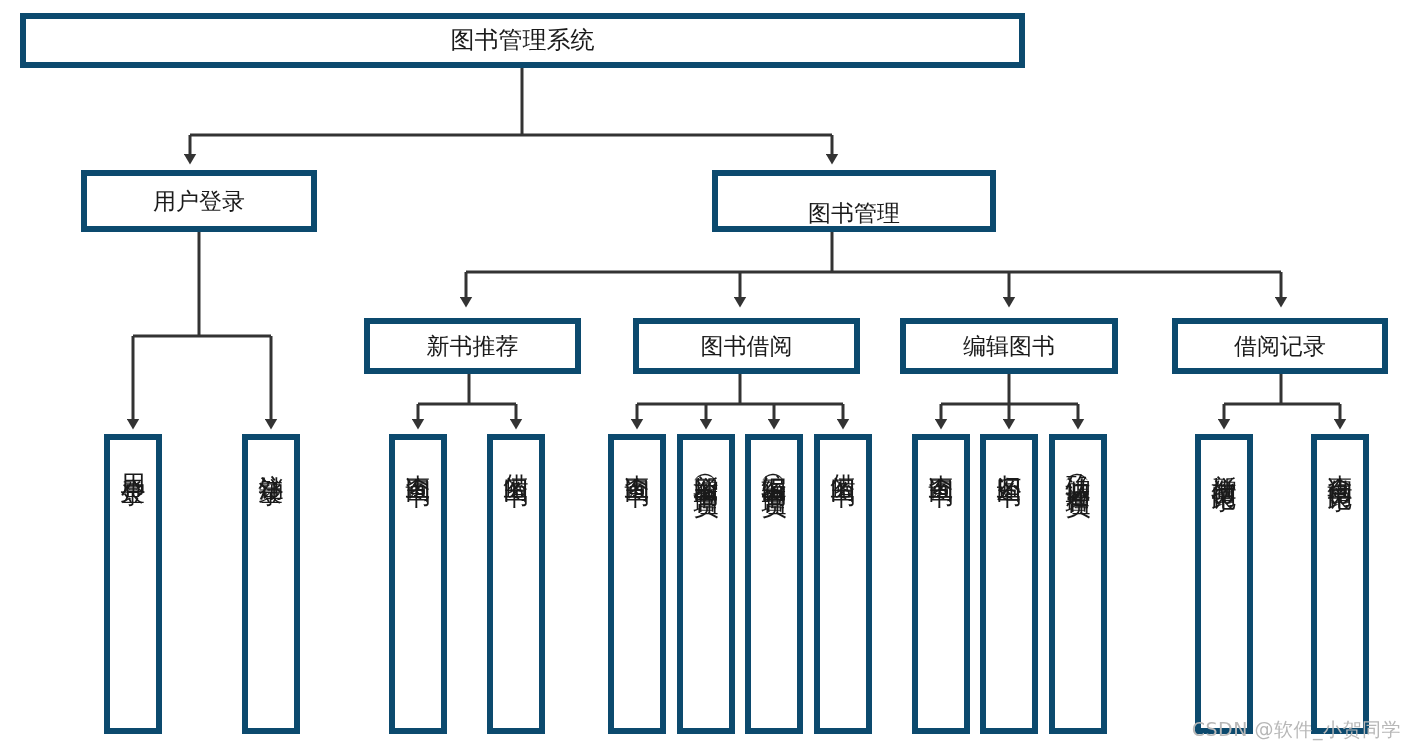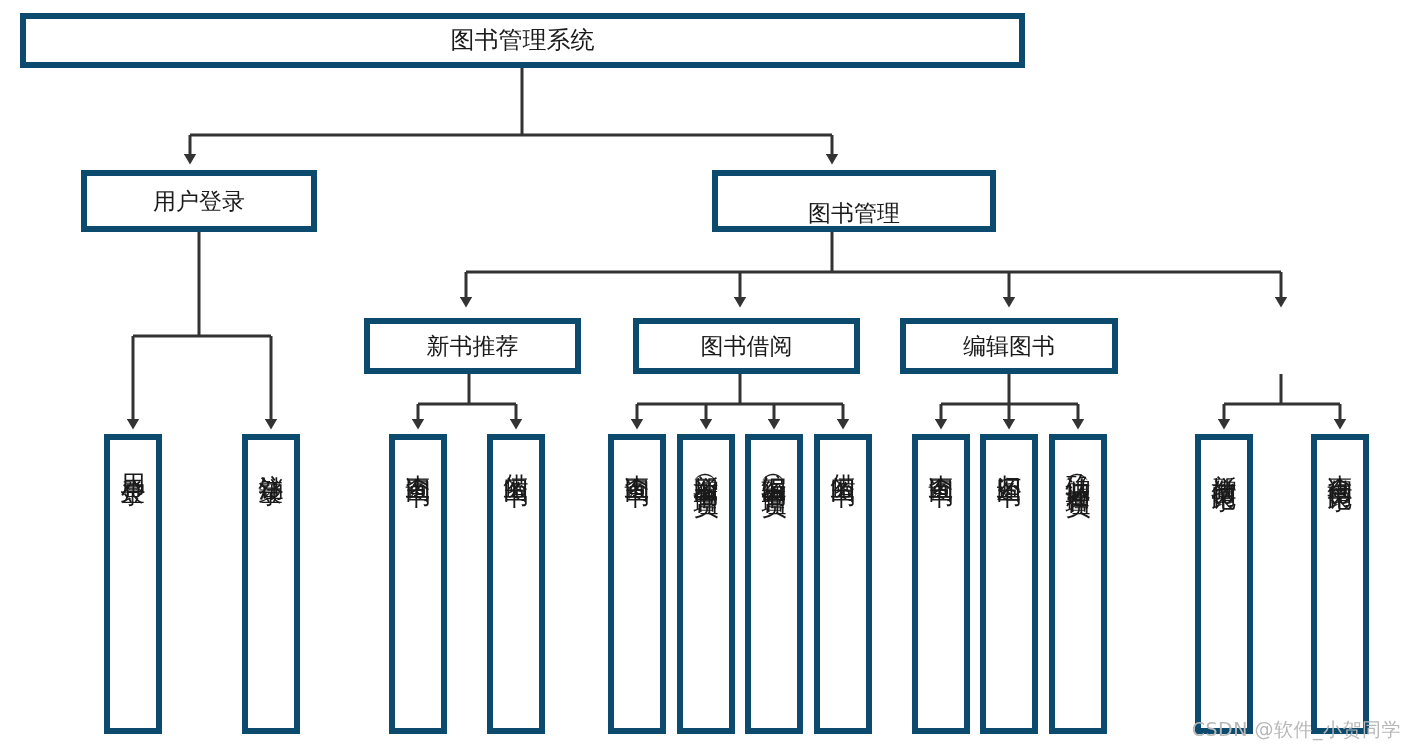--- a/index.html
+++ b/index.html
@@ -137,20 +137,23 @@
 
   <div class="node horizontal" style="left:364px; top:318px; width:217px; height:56px;">
     <span class="node-label">新书推荐</span>
   </div>
   <div class="node horizontal" style="left:633px; top:318px; width:227px; height:56px;">
     <span class="node-label">图书借阅</span>
   </div>
   <div class="node horizontal" style="left:900px; top:318px; width:218px; height:56px;">
     <span class="node-label">编辑图书</span>
   </div>
+  <div class="node horizontal" style="left:1172px; top:318px; width:216px; height:56px;">
+    <span class="node-label">借阅记录</span>
+  </div>
 
   <div class="node vertical" style="left:104px; top:434px; width:58px; height:300px;">
     <span class="node-label">用户登录</span>
   </div>
   <div class="node vertical" style="left:242px; top:434px; width:58px; height:300px;">
     <span class="node-label">注销登录</span>
   </div>
 
   <div class="node vertical" style="left:389px; top:434px; width:58px; height:300px;">
     <span class="node-label">查询图书</span>

